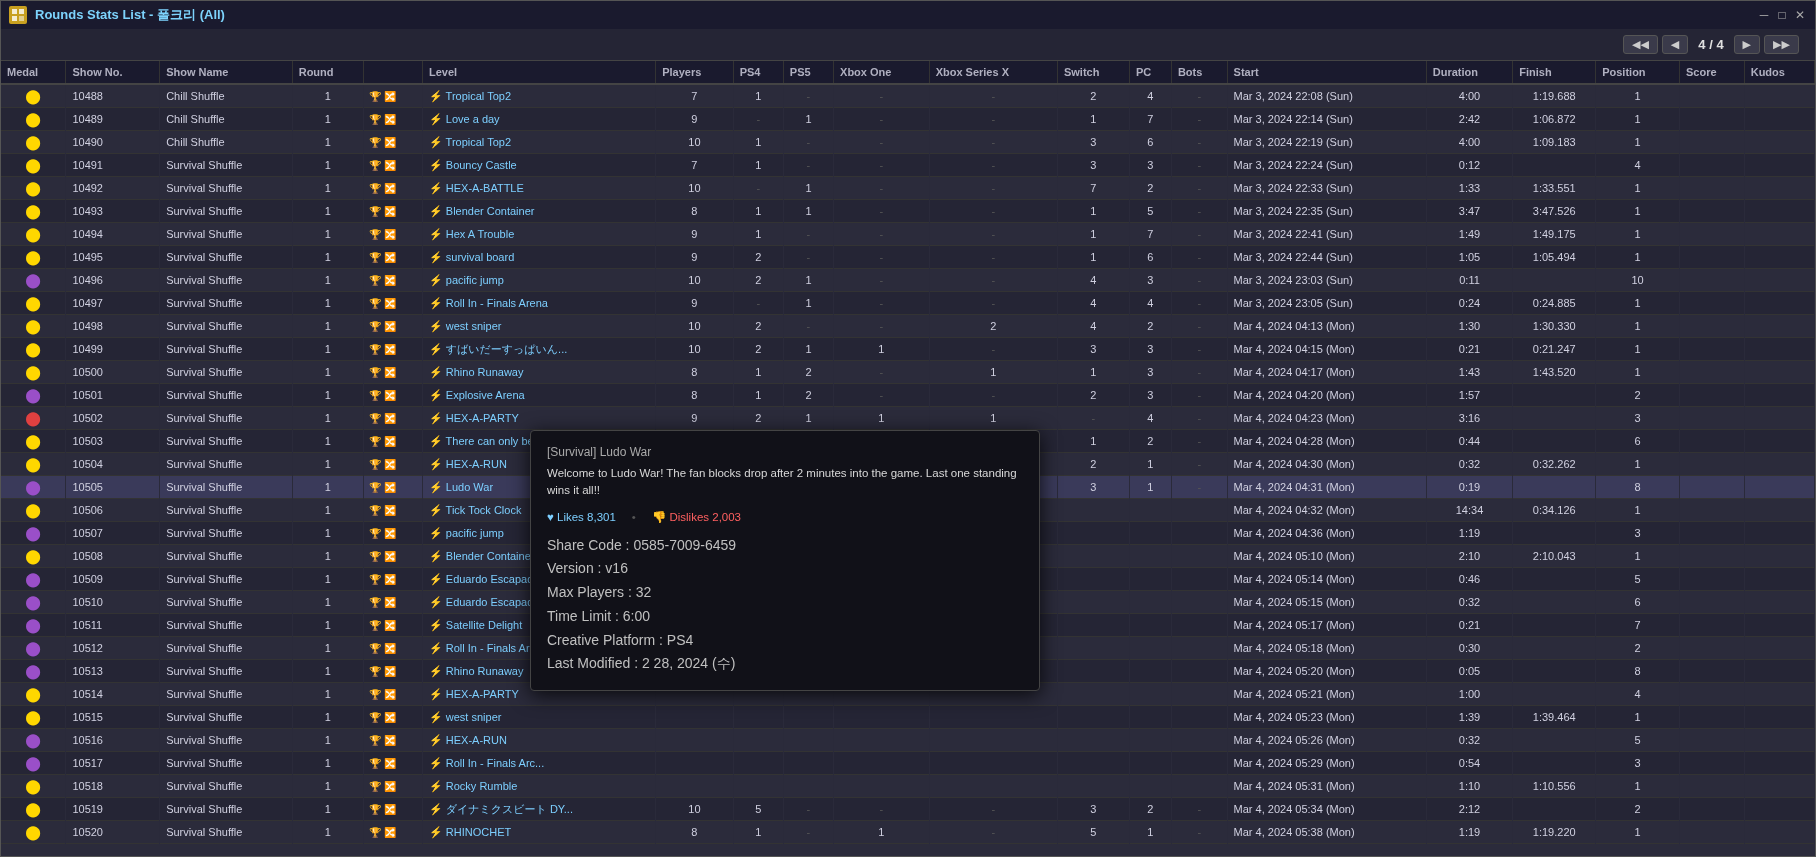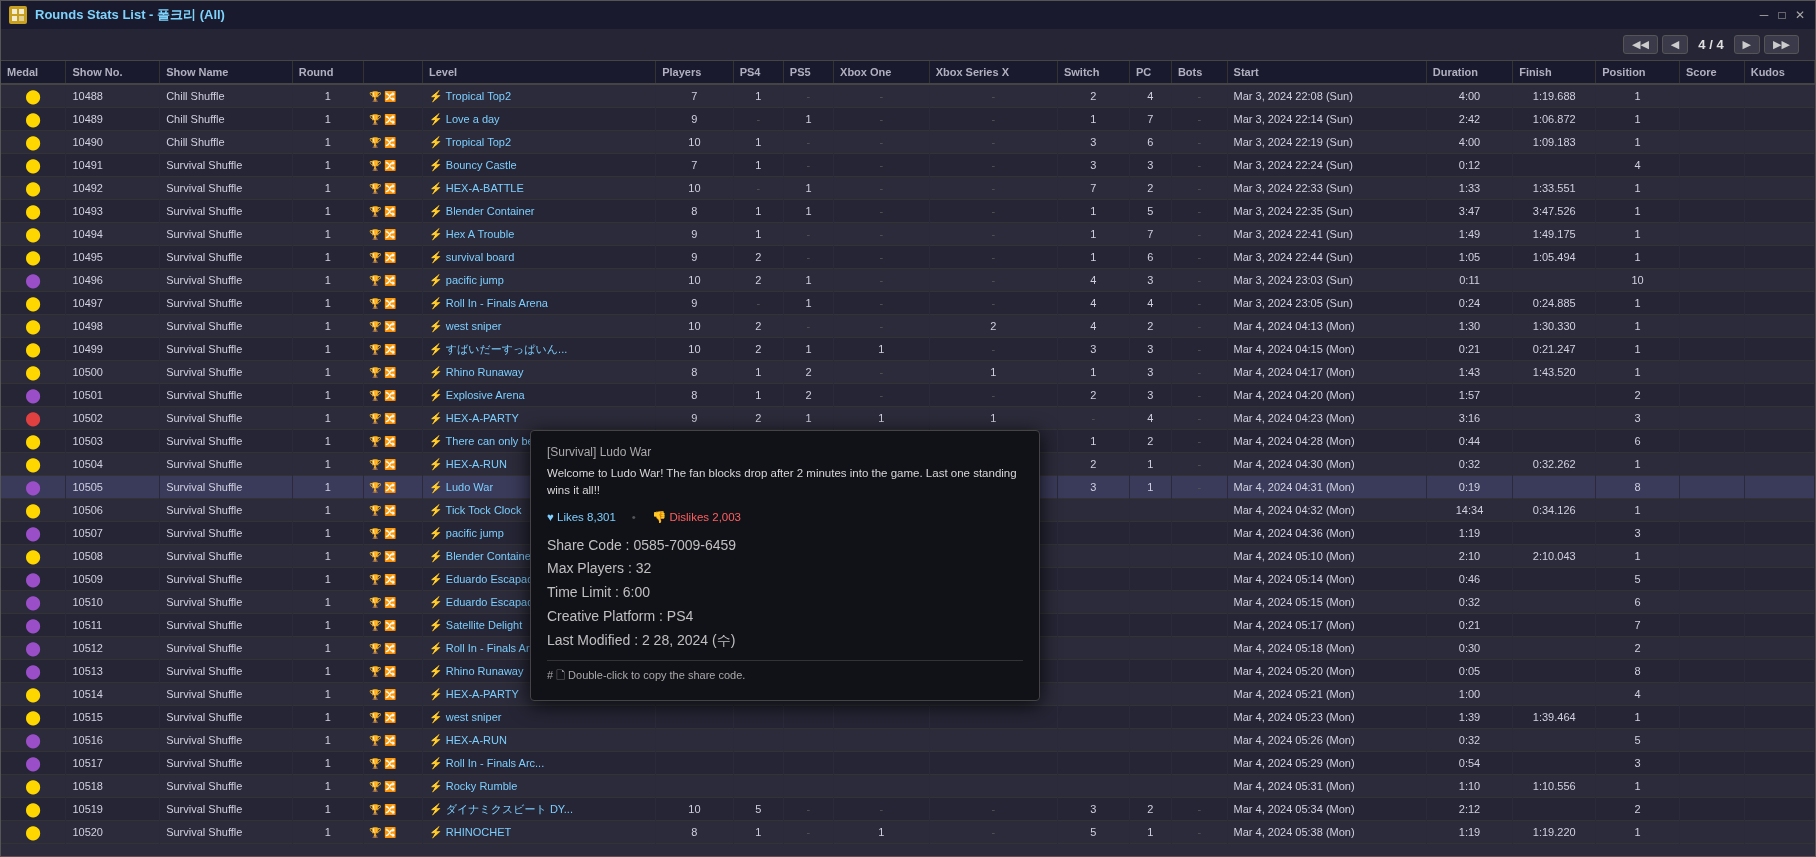--- a/index.html
+++ b/index.html
@@ -1134,19 +1134,19 @@
       Likes <span>8,301</span>
     </span>
     <span style="color:#555">•</span>
     <span class="tooltip-dislikes">
       <span>👎</span>
       Dislikes <span>2,003</span>
     </span>
   </div>
   <div class="tooltip-details">
     <div style="cursor:pointer;">Share Code : 0585-7009-6459</div>
+    <div>Version : v16</div>
     <div>Max Players : 32</div>
     <div>Time Limit : 6:00</div>
     <div>Creative Platform : PS4</div>
     <div>Last Modified : 2 28, 2024 (수)</div>
   </div>
-  <div class="tooltip-copy"># 🗋 Double-click to copy the share code.</div>
 </div>
 
 </body></html>

